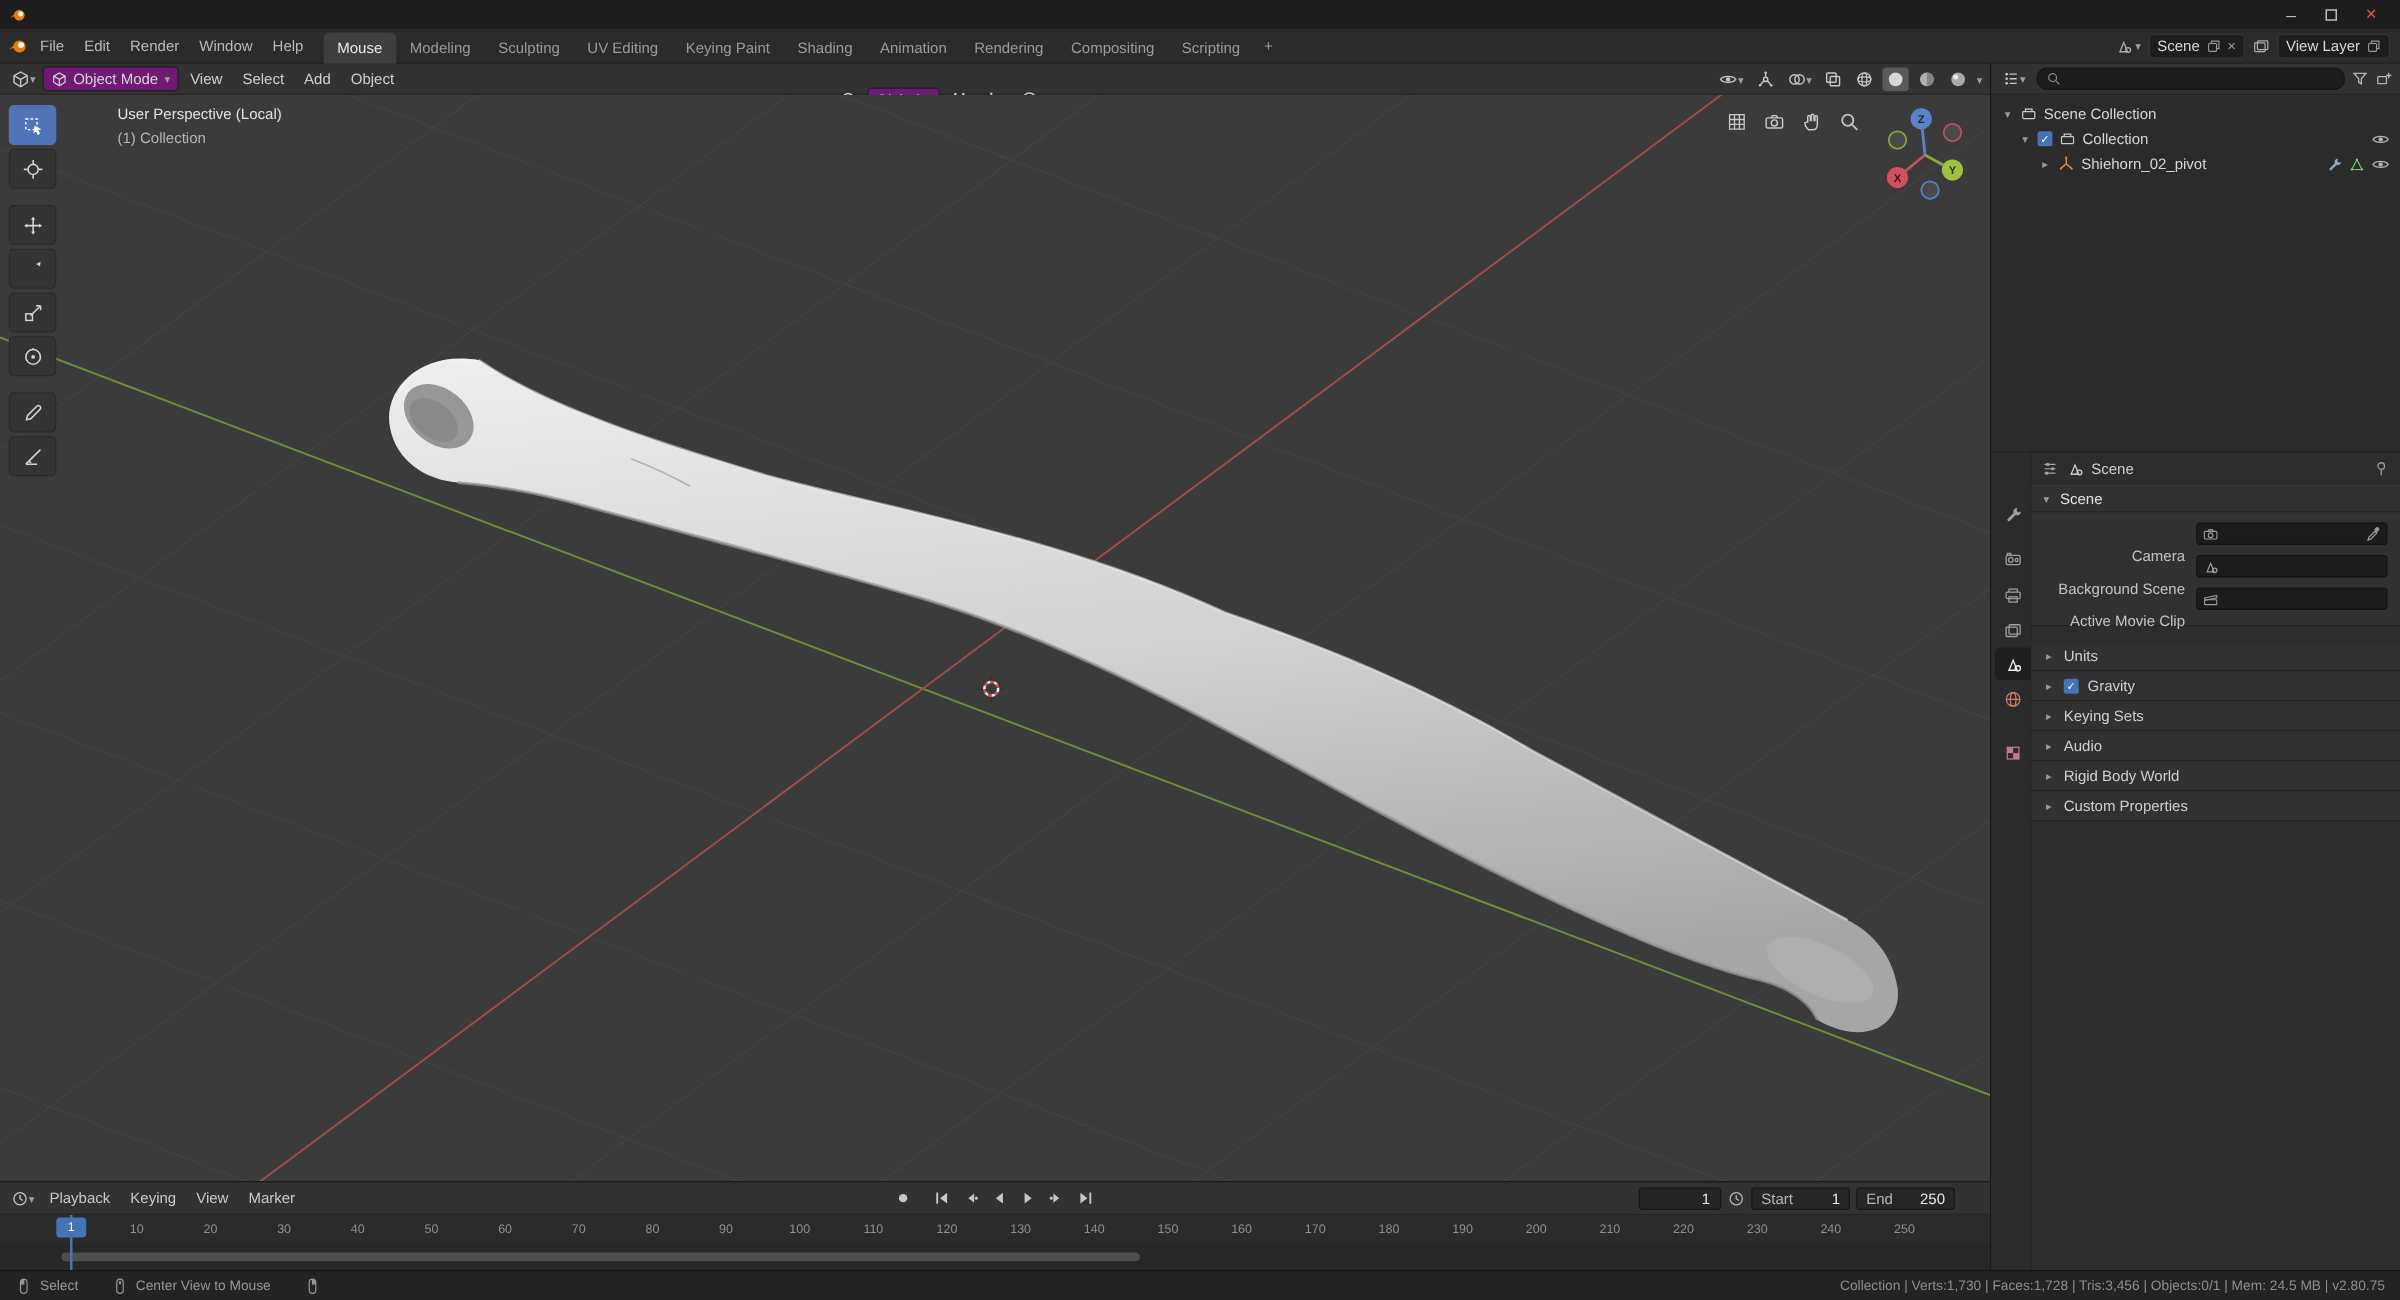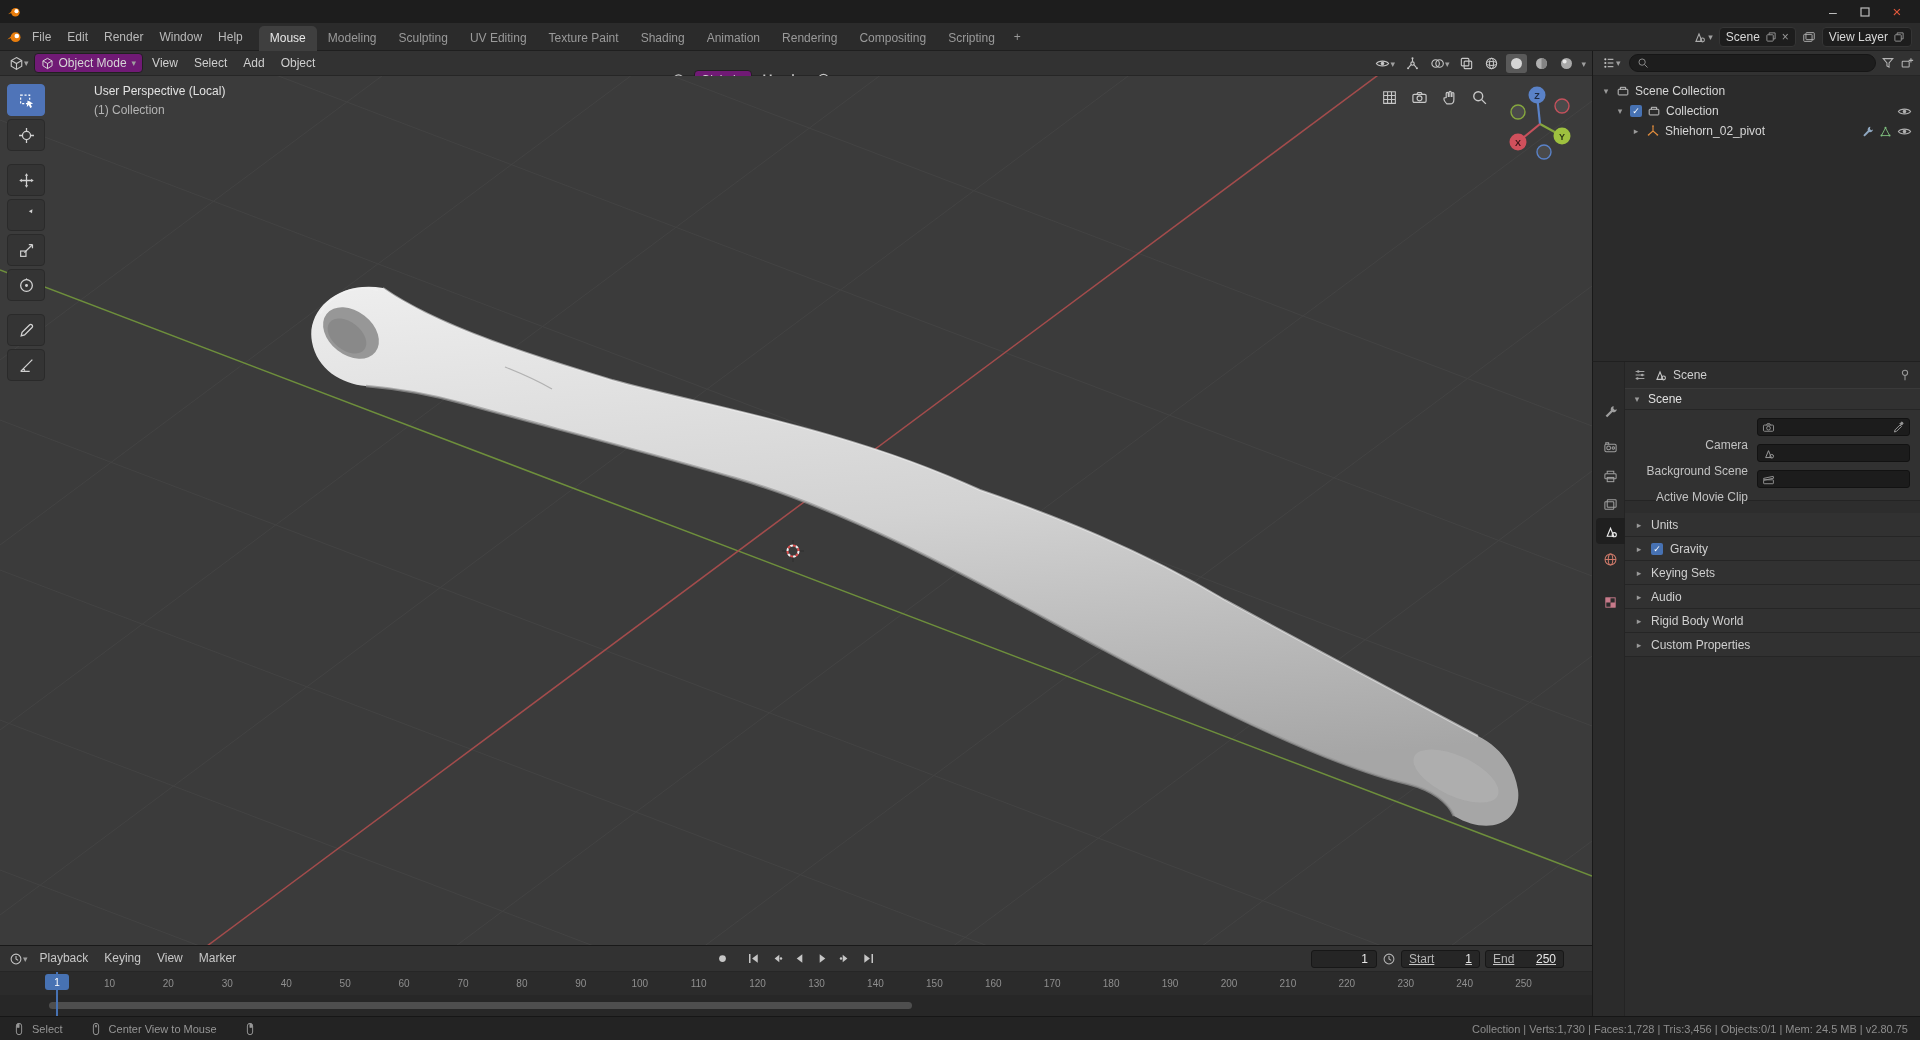--- a/index.html
+++ b/index.html
@@ -84,21 +84,21 @@
 
   
   #timeline { position:absolute; left:0; top:945px; width:1592px; height:71px; background:#2b2b2b; border-top:1px solid #191919; }
   #tl-header { height:26px; background:#323232; border-bottom:1px solid #262626; display:flex; align-items:center; padding:0 6px; gap:2px; color:#c8c8c8; position:relative; }
   #transport { position:absolute; left:712px; top:3px; display:flex; gap:3px; align-items:center; }
   .tr-btn { width:20px; height:19px; display:flex; align-items:center; justify-content:center; color:#c6c6c6; }
   #tl-right { margin-left:auto; display:flex; gap:5px; align-items:center; padding-right:22px; }
   .num-field { height:18px; background:#252525; border:1px solid #171717; border-radius:3px; display:flex;
     align-items:center; padding:0 8px; color:#e8e8e8; }
   .range-field { width:79px; justify-content:space-between; display:flex; background:#262626; border:1px solid #171717;
-    border-radius:3px; height:18px; align-items:center; padding:0 7px;text-decoration:underline; }
+    border-radius:3px; height:18px; align-items:center; padding:0 7px; }
   .range-field .lab { color:#b5b5b5; }
   .range-field .val { color:#e8e8e8; }
   #ruler { position:relative; height:23px; background:#2b2b2b; }
   #ruler-ticks { position:absolute; left:80px; top:0; white-space:nowrap; }
   .tick { display:inline-block; width:58.93px; text-align:center; font-size:10px; color:#8f8f8f; line-height:23px; }
   #frame-line { position:absolute; left:56px; top:0; width:2px; height:45px; background:#4772b3; }
   #frame-badge { position:absolute; left:45px; top:2px; width:24px; height:16px; background:#4772b3; border-radius:3px;
     color:#fff; font-size:10px; display:flex; align-items:center; justify-content:center; }
   #tl-bottom { position:relative; height:21px; background:#272727; }
   #tl-scrollbar { position:absolute; left:49px; top:7px; width:863px; height:7px; background:#4e4e4e; border-radius:4px; }
@@ -366,21 +366,21 @@
   <span class="menu-item">File</span>
   <span class="menu-item">Edit</span>
   <span class="menu-item">Render</span>
   <span class="menu-item">Window</span>
   <span class="menu-item">Help</span>
   <div class="ws-tabs">
     <span class="ws-tab active">Mouse</span>
     <span class="ws-tab">Modeling</span>
     <span class="ws-tab">Sculpting</span>
     <span class="ws-tab">UV Editing</span>
-    <span class="ws-tab">Texture Paint</span>
+    <span class="ws-tab">Keying Paint</span>
     <span class="ws-tab">Shading</span>
     <span class="ws-tab">Animation</span>
     <span class="ws-tab">Rendering</span>
     <span class="ws-tab">Compositing</span>
     <span class="ws-tab">Scripting</span>
     <span class="ws-add">+</span>
   </div>
   <div class="topbar-right">
     <span class="mini-btn">
       <svg class="icon" width="14" height="14">

